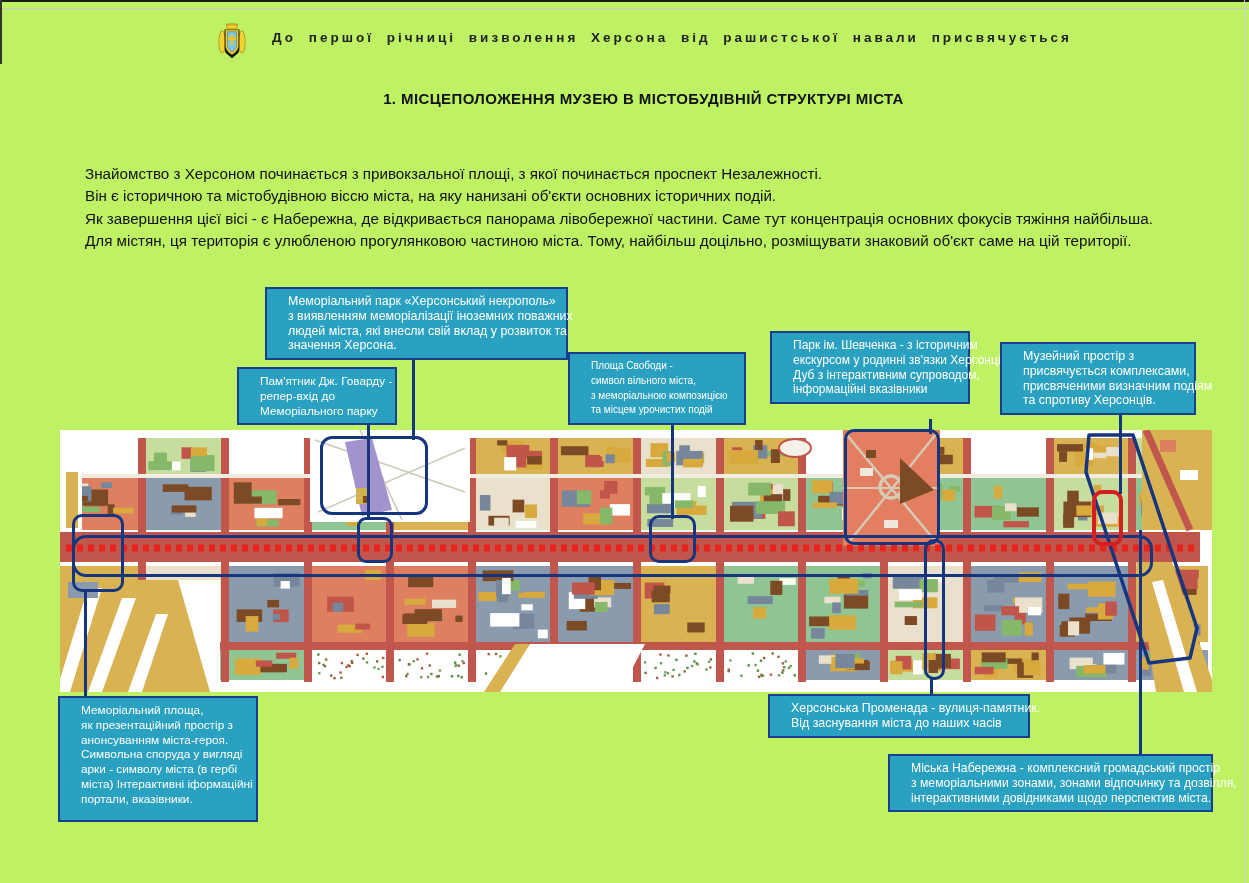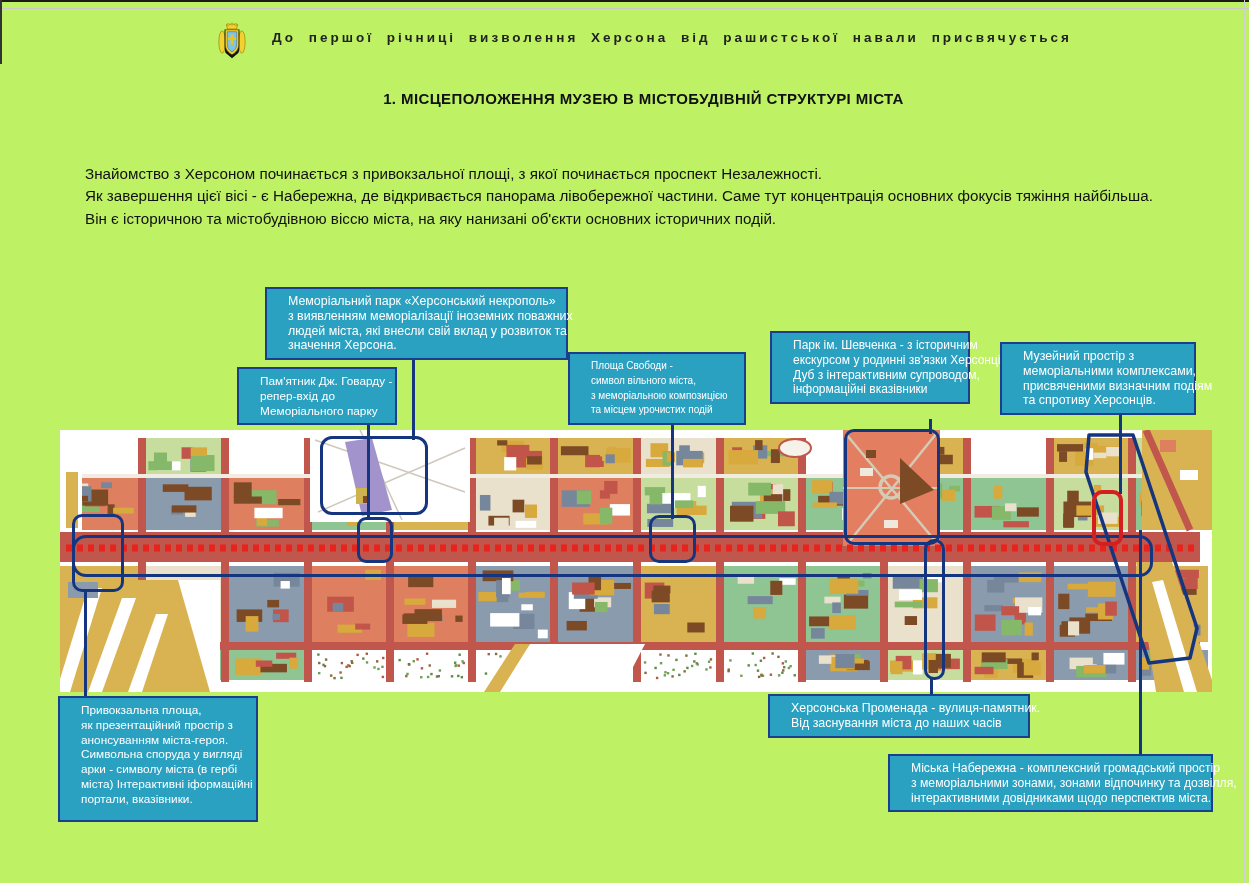--- a/index.html
+++ b/index.html
@@ -52,22 +52,23 @@
       <rect x="13.6" y="13" width="2.8" height="11" fill="#e8c626"></rect>
       <rect x="10.5" y="16" width="9" height="2.8" fill="#e8c626"></rect>
     </svg>
     <div class="dedication">До першої річниці визволення Херсона від рашистської навали присвячується</div>
   </div>
 
   <div class="title">1. МІСЦЕПОЛОЖЕННЯ МУЗЕЮ В МІСТОБУДІВНІЙ СТРУКТУРІ МІСТА</div>
 
   <div class="intro" id="intro">
       <div>Знайомство з Херсоном починається з привокзальної площі, з якої починається проспект Незалежності.</div>
+      <div>Він є історичною та містобудівною віссю міста, на яку нанизані об'єкти основних історичних подій.</div>
       <div>Як завершення цієї вісі - є Набережна, де відкривається панорама лівобережної частини. Саме тут концентрація основних фокусів тяжіння найбільша.</div>
-      <div>Він є історичною та містобудівною віссю міста, на яку нанизані об'єкти основних історичних подій.</div>
+      <div>Для містян, ця територія є улюбленою прогулянковою частиною міста. Тому, найбільш доцільно, розміщувати знаковий об'єкт саме на цій території.</div>
     </div>
 
   <svg id="map-svg" width="1152" height="262">
       <rect x="0" y="0" width="1152" height="262" fill="#fff"></rect>
       <rect x="78" y="8" width="8" height="244" fill="#c0564c"></rect>
       <rect x="161" y="8" width="8" height="244" fill="#c0564c"></rect>
       <rect x="244" y="8" width="8" height="244" fill="#c0564c"></rect>
       <rect x="326" y="8" width="8" height="244" fill="#c0564c"></rect>
       <rect x="408" y="8" width="8" height="244" fill="#c0564c"></rect>
       <rect x="490" y="8" width="8" height="244" fill="#c0564c"></rect>
@@ -724,26 +725,26 @@
         <div>та місцем урочистих подій</div>
       </div>
       <div class="callout" style="left: 770px; top: 331px; width: 200px; min-height: 73px; font-size: 12px;">
         <div>Парк ім. Шевченка - з історичним</div>
         <div>екскурсом у родинні зв'язки Херсонців</div>
         <div>Дуб з інтерактивним супроводом,</div>
         <div>інформаційні вказівники</div>
       </div>
       <div class="callout" style="left: 1000px; top: 342px; width: 196px; min-height: 72px; font-size: 12.4px;">
         <div>Музейний простір з</div>
-        <div>меморіальними комплексами,</div>
+        <div>присвячується комплексами,</div>
         <div>присвяченими визначним подіям</div>
         <div>та спротиву Херсонців.</div>
       </div>
       <div class="callout" style="left: 58px; top: 696px; width: 200px; min-height: 126px; font-size: 11.8px;">
-        <div>Привокзальна площа,</div>
+        <div>Меморіальний площа,</div>
         <div>як презентаційний простір з</div>
         <div>анонсуванням міста-героя.</div>
         <div>Символьна споруда у вигляді</div>
         <div>арки - символу міста (в гербі</div>
         <div>міста) Інтерактивні іформаційні</div>
         <div>портали, вказівники.</div>
       </div>
       <div class="callout" style="left: 768px; top: 694px; width: 262px; min-height: 36px; font-size: 12.4px;">
         <div>Херсонська Променада - вулиця-памятник.</div>
         <div>Від заснування міста до наших часів</div>

